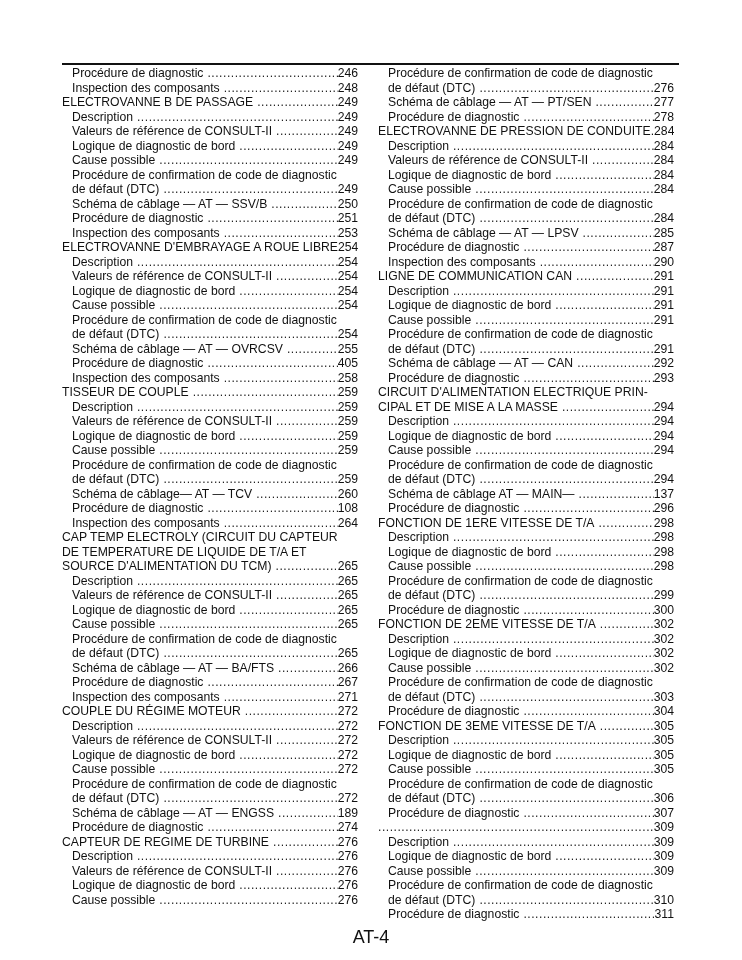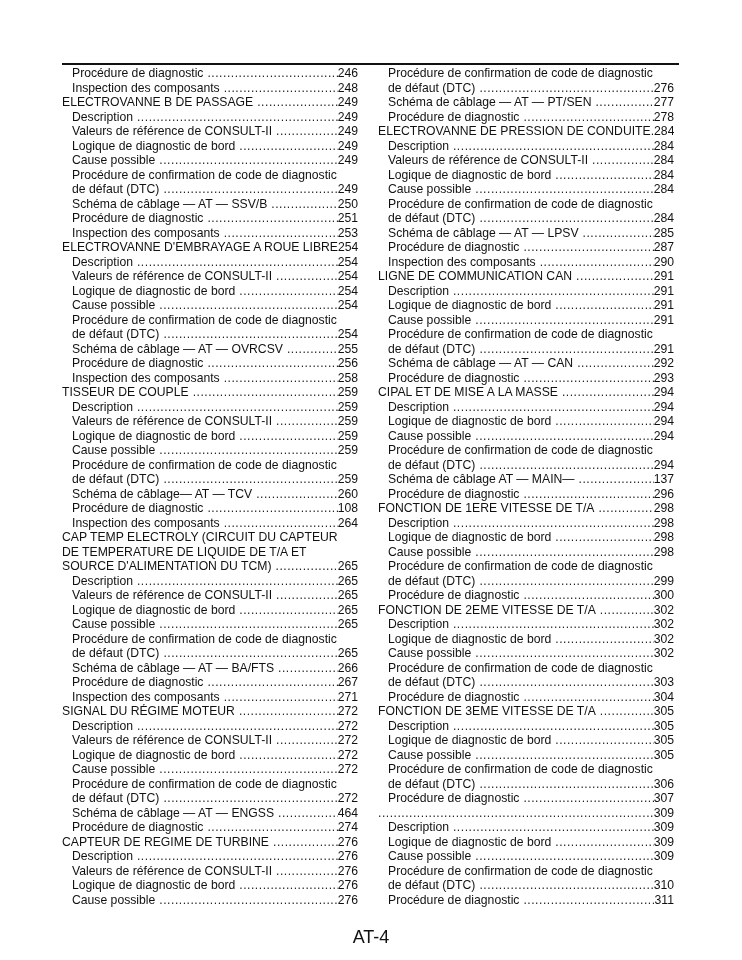--- a/index.html
+++ b/index.html
@@ -117,21 +117,21 @@
       <span class="p">254</span>
     </div>
     <div class="entry sub">
       <span class="t">Schéma de câblage — AT — OVRCSV</span>
       <span class="d"></span>
       <span class="p">255</span>
     </div>
     <div class="entry sub">
       <span class="t">Procédure de diagnostic</span>
       <span class="d"></span>
-      <span class="p">256</span>
+      <span class="p">405</span>
     </div>
     <div class="entry sub">
       <span class="t">Inspection des composants</span>
       <span class="d"></span>
       <span class="p">258</span>
     </div>
     <div class="entry head">
       <span class="t">TISSEUR DE COUPLE</span>
       <span class="d"></span>
       <span class="p">259</span>
@@ -227,21 +227,21 @@
       <span class="t">Procédure de diagnostic</span>
       <span class="d"></span>
       <span class="p">267</span>
     </div>
     <div class="entry sub">
       <span class="t">Inspection des composants</span>
       <span class="d"></span>
       <span class="p">271</span>
     </div>
     <div class="entry head">
-      <span class="t">SIGNAL DU RÉGIME MOTEUR</span>
+      <span class="t">COUPLE DU RÉGIME MOTEUR</span>
       <span class="d"></span>
       <span class="p">272</span>
     </div>
     <div class="entry sub">
       <span class="t">Description</span>
       <span class="d"></span>
       <span class="p">272</span>
     </div>
     <div class="entry sub">
       <span class="t">Valeurs de référence de CONSULT-II</span>
@@ -262,21 +262,21 @@
       <span class="t">Procédure de confirmation de code de diagnostic</span>
     </div>
     <div class="entry sub">
       <span class="t">de défaut (DTC)</span>
       <span class="d"></span>
       <span class="p">272</span>
     </div>
     <div class="entry sub">
       <span class="t">Schéma de câblage — AT — ENGSS</span>
       <span class="d"></span>
-      <span class="p">464</span>
+      <span class="p">189</span>
     </div>
     <div class="entry sub">
       <span class="t">Procédure de diagnostic</span>
       <span class="d"></span>
       <span class="p">274</span>
     </div>
     <div class="entry head">
       <span class="t">CAPTEUR DE REGIME DE TURBINE</span>
       <span class="d"></span>
       <span class="p">276</span>
@@ -398,20 +398,23 @@
     </div>
     <div class="entry sub">
       <span class="t">Schéma de câblage — AT — CAN</span>
       <span class="d"></span>
       <span class="p">292</span>
     </div>
     <div class="entry sub">
       <span class="t">Procédure de diagnostic</span>
       <span class="d"></span>
       <span class="p">293</span>
+    </div>
+    <div class="entry head wrap">
+      <span class="t">CIRCUIT D'ALIMENTATION ELECTRIQUE PRIN-</span>
     </div>
     <div class="entry head">
       <span class="t">CIPAL ET DE MISE A LA MASSE</span>
       <span class="d"></span>
       <span class="p">294</span>
     </div>
     <div class="entry sub">
       <span class="t">Description</span>
       <span class="d"></span>
       <span class="p">294</span>

